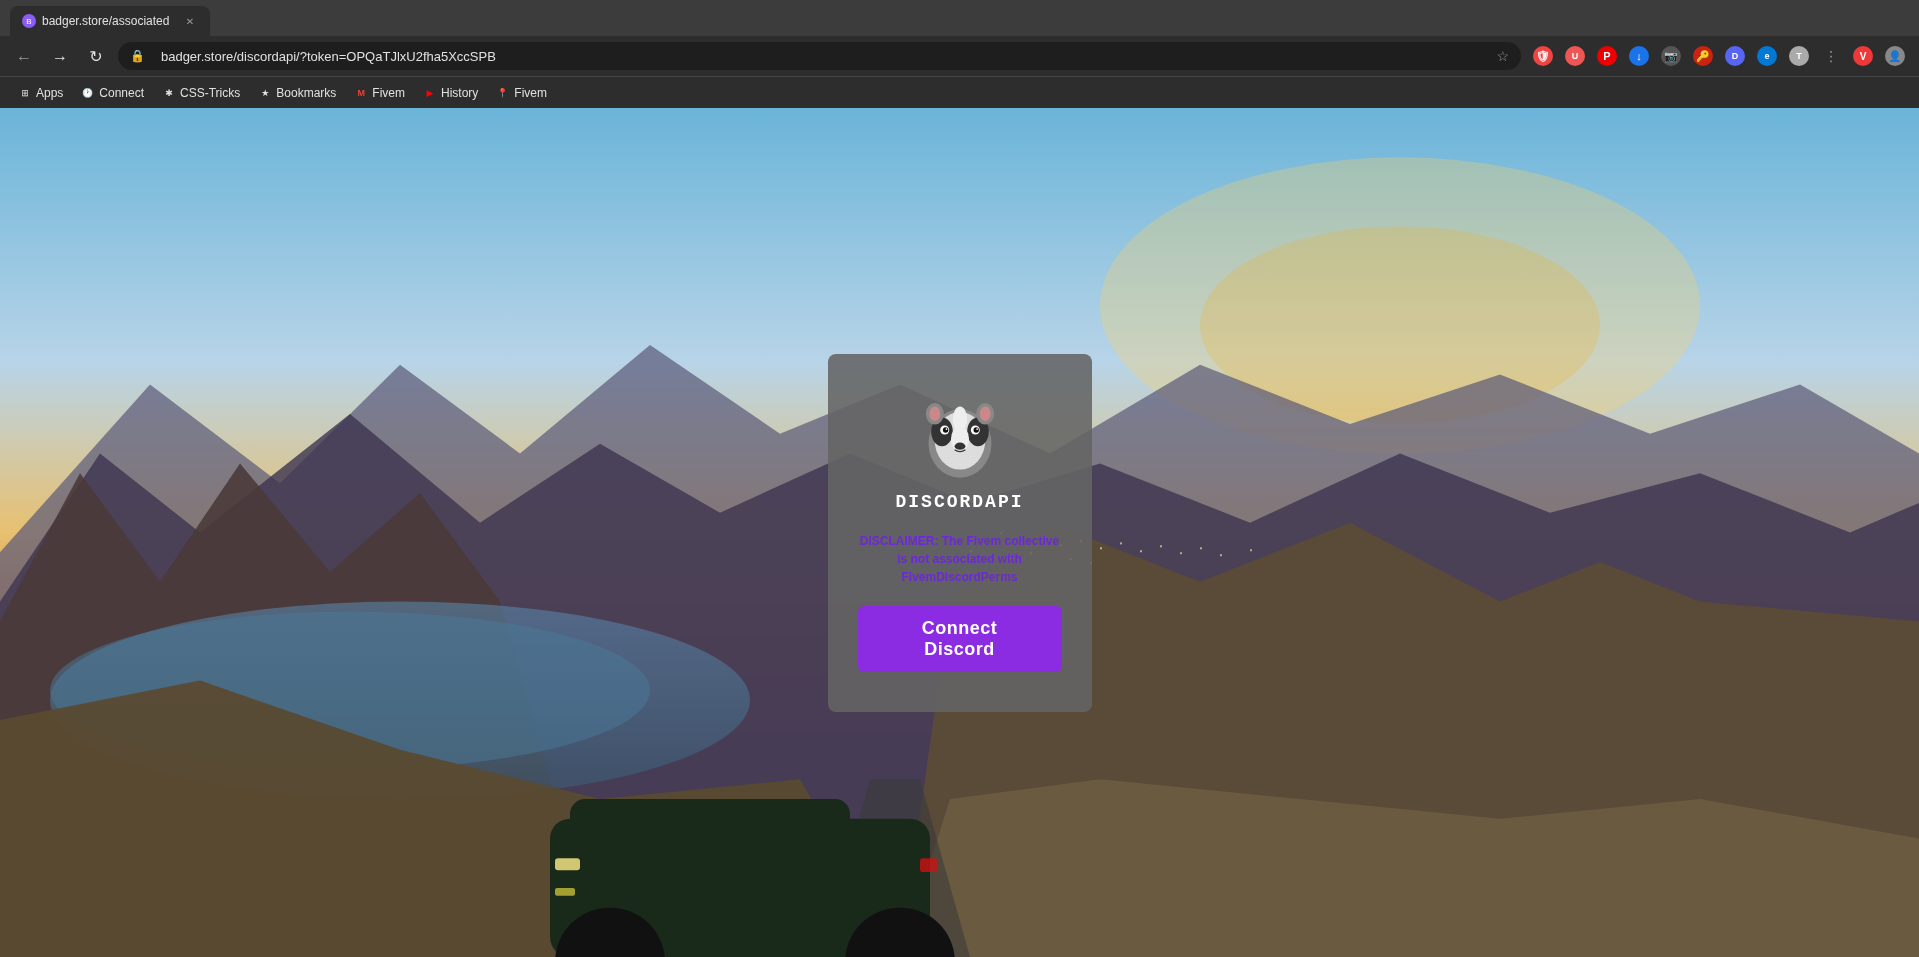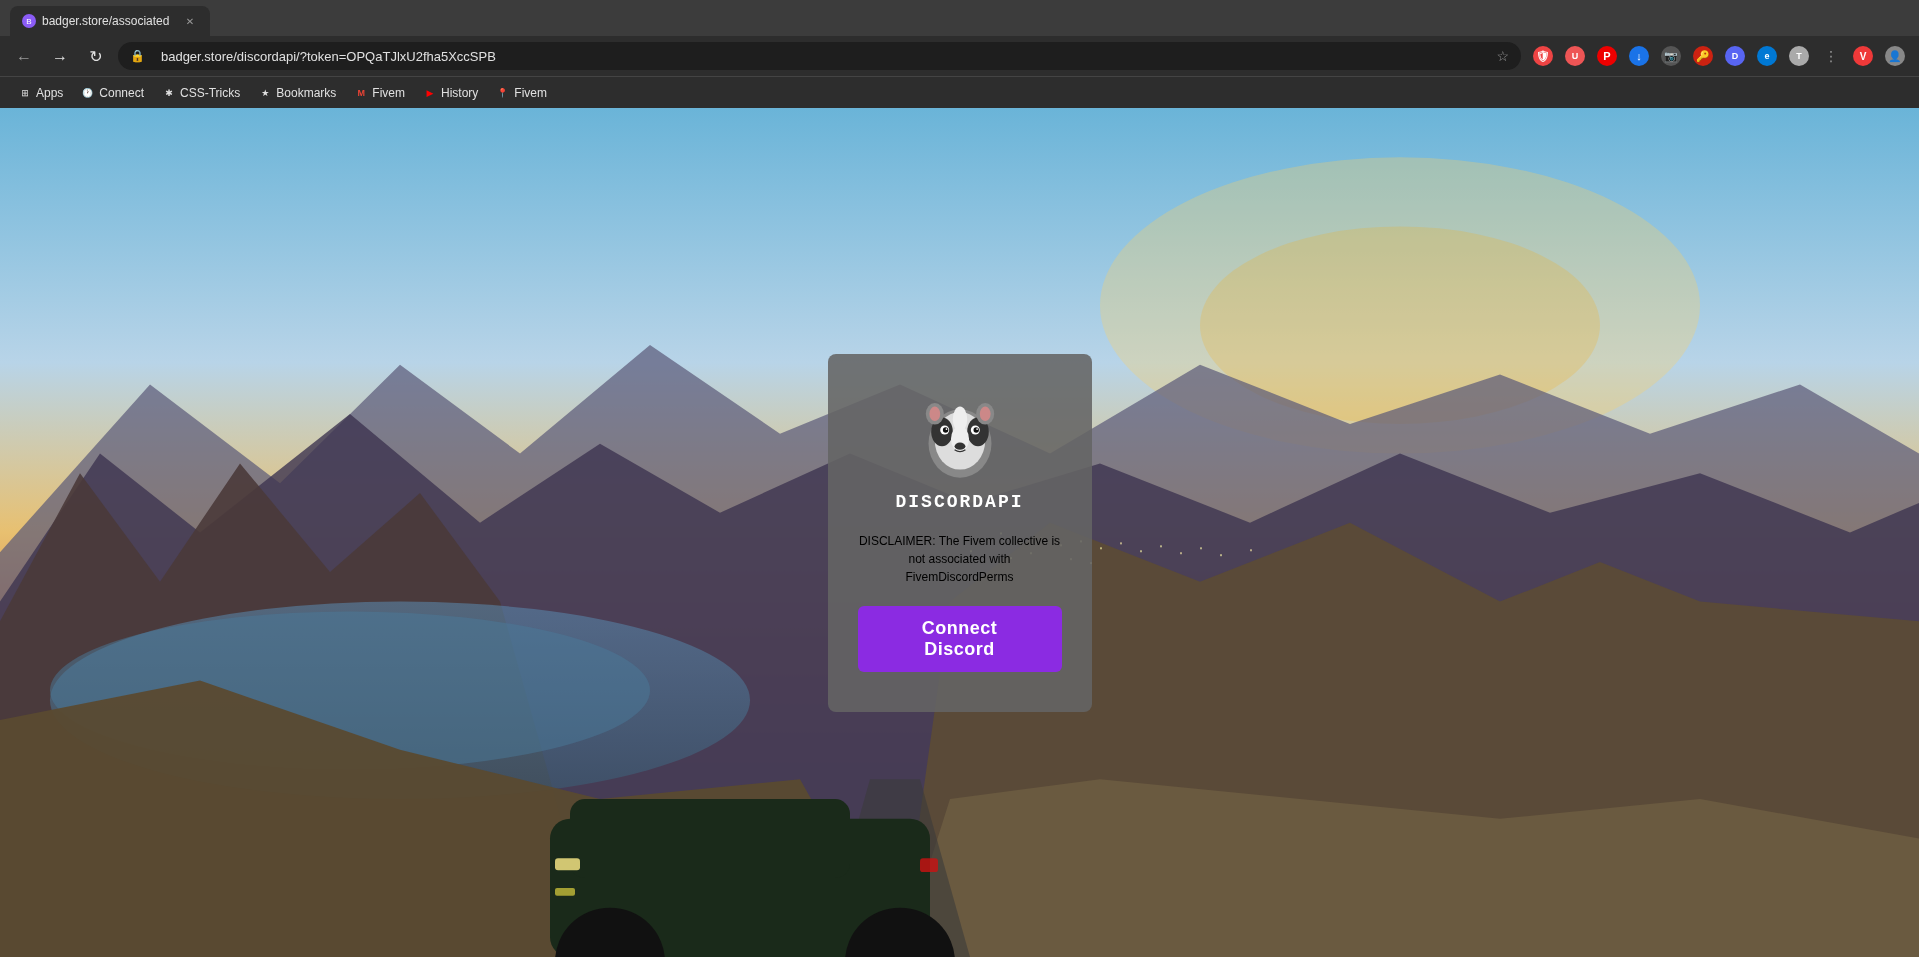--- a/index.html
+++ b/index.html
@@ -221,24 +221,24 @@
       font-size: 18px;
       font-weight: bold;
       color: white;
       letter-spacing: 2px;
       font-family: 'Courier New', monospace;
       text-transform: uppercase;
     }
 
     .modal-disclaimer {
       font-size: 12px;
-      color: #000000;
+      color: #6d28d9;
       text-align: center;
       line-height: 1.5;
-      font-weight: normal;
+      font-weight: bold;
     }
 
     .connect-btn {
       background: #8b2be2;
       color: white;
       border: none;
       border-radius: 6px;
       padding: 12px 36px;
       font-size: 18px;
       font-weight: bold;

